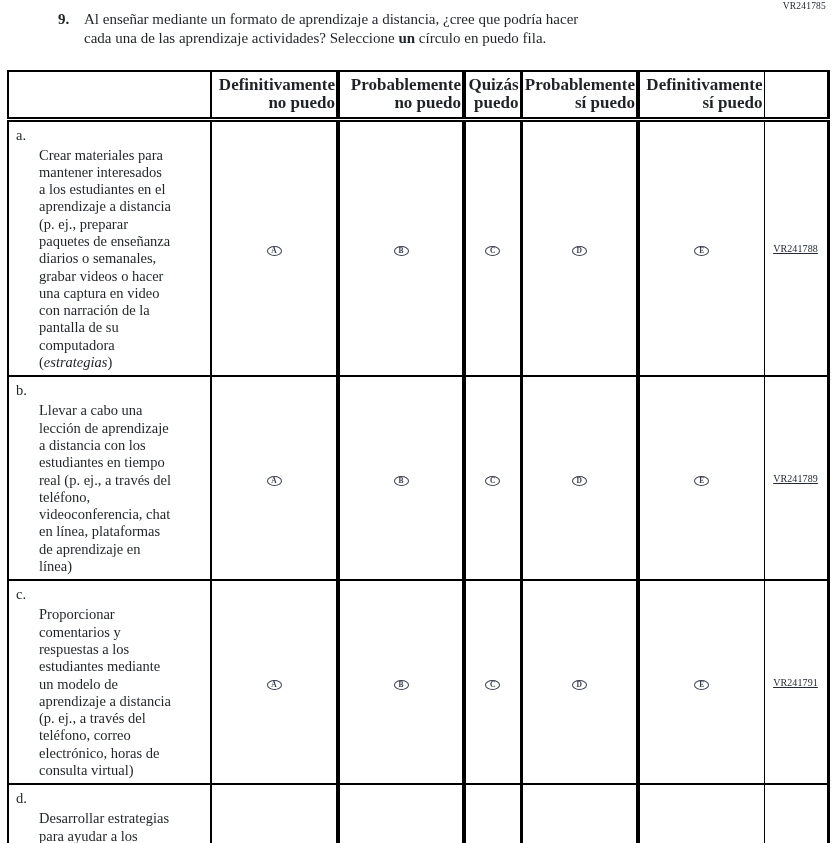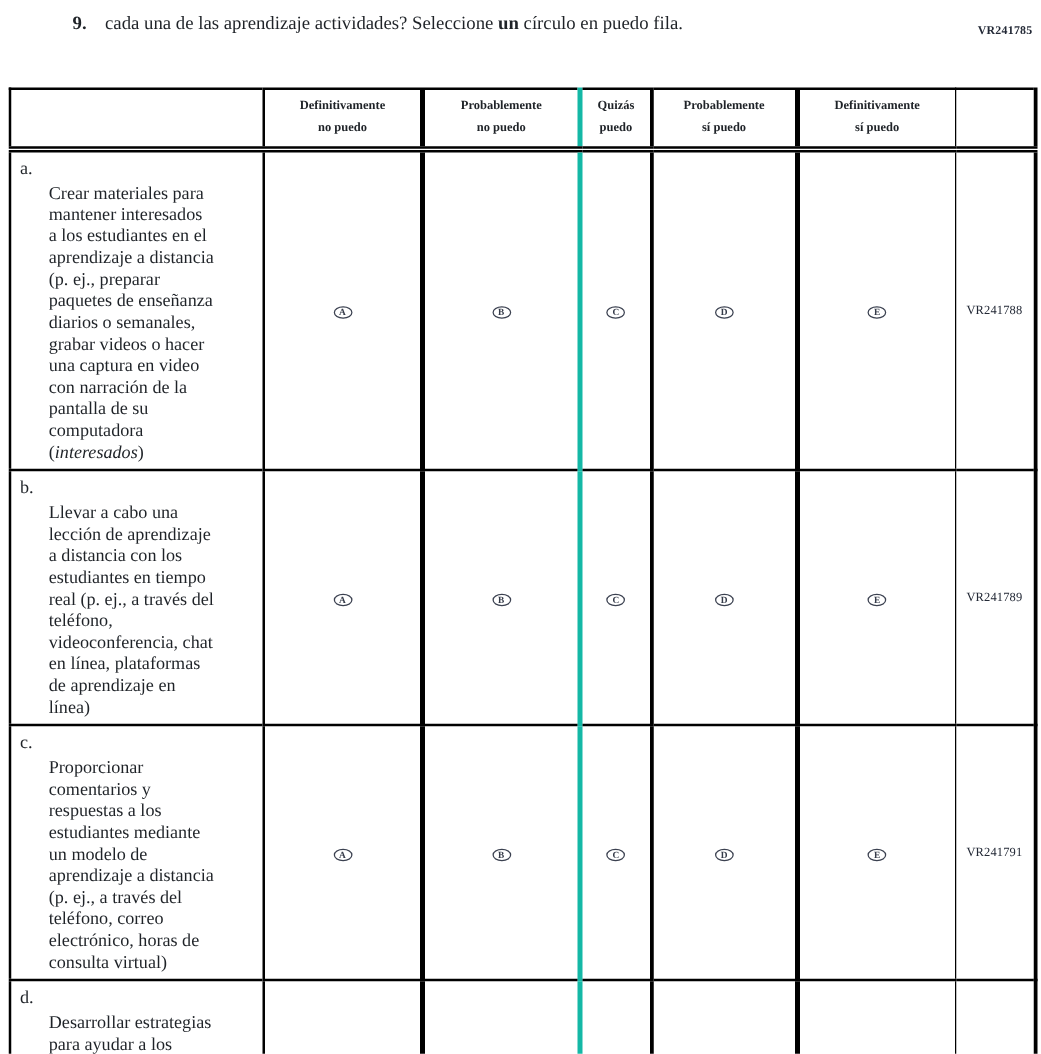--- a/index.html
+++ b/index.html
@@ -2,49 +2,49 @@
 <html><head>
 <meta charset="utf-8">
 <style>
   html,body{margin:0;padding:0;background:#fff;}
   body{
     width:833px;height:843px;position:relative;
     font-family:"Liberation Serif","DejaVu Serif",serif;
     color:#1f2328;-webkit-font-smoothing:antialiased;
   }
   .top-code{
-    position:absolute;top:20px;right:7px;
-    font-size:9.5px;color:#232936;letter-spacing:0.2px;font-weight:bold;
+    position:absolute;top:1px;right:7px;
+    font-size:9.5px;color:#232936;letter-spacing:0.2px;
   }
   .qwrap{
     position:absolute;top:10px;left:58px;width:700px;
     display:flex;font-size:15px;line-height:19px;
   }
   .qnum{font-weight:bold;width:26px;flex:0 0 26px;}
   .qtext{flex:1;}
   .qline{display:block;}
   .bold{font-weight:bold;margin-top:28px;}
   table.survey{
     position:absolute;top:70px;left:7px;
     border-collapse:collapse;table-layout:fixed;width:820px;
     border:2px solid #000;border-right-width:3px;
   }
   th,td{padding:0;vertical-align:middle;}
   th{
-    font-size:10px;line-height:18px;font-weight:bold;
-    text-align:center;white-space:pre-line;
+    font-size:17px;line-height:18px;font-weight:bold;
+    text-align:right;white-space:pre-line;
     border-bottom:5px double #000;padding:4px 1px;
   }
   tbody td{border-top:2px solid #000;}
   .bc2{border-left:2px solid #000;}
   .bc3{border-left:4px solid #000;}
-  .bc4{border-left:4px solid #14b8a6;margin-top:24px;}
+  .bc4{border-left:4px solid #000000;margin-top:24px;}
   .bc5{border-left:3px solid #000;}
   .bc6{border-left:4px solid #000;}
-  .bc7{border-left:1px solid #000;}
+  .bc7{border-left:1px solid #000;text-decoration:underline;}
   td.cell-label{vertical-align:top;}
   .rowlabel{display:flex;padding:5px 3px 4px 7px;font-size:14.5px;line-height:17.3px;}
   .rletter{flex:0 0 23px;width:23px;}
   .rtext{flex:1;white-space:pre-line;margin-top:20px;}
   .iline{display:block;}
   .it{font-style:italic;}
   td.cell-opt{text-align:center;}
   .bubble{
     display:inline-flex;align-items:center;justify-content:center;
     width:15px;height:10px;border:1px solid #3b4150;border-radius:50%;
@@ -56,20 +56,21 @@
   }
 </style>
 </head>
 <body>
 
 <div class="top-code">VR241785</div>
 
 <div class="qwrap">
   <span class="qnum">9.</span>
   <span class="qtext">
+    <span class="qline">Al enseñar mediante un formato de aprendizaje a distancia, ¿cree que podría hacer</span>
     <span class="qline"><span>cada una de las aprendizaje actividades? Seleccione </span><span class="bold">un</span><span> círculo en puedo fila.</span></span>
   </span>
 </div>
 
 <table class="survey">
   <colgroup>
     <col style="width:203px">
       <col style="width:127px">
       <col style="width:126px">
       <col style="width:57px">
@@ -102,21 +103,21 @@
 mantener interesados
 a los estudiantes en el
 aprendizaje a distancia
 (p. ej., preparar
 paquetes de enseñanza
 diarios o semanales,
 grabar videos o hacer
 una captura en video
 con narración de la
 pantalla de su
-computadora</span><span class="iline"><span>(</span><span class="it">interesados</span><span>)</span></span></span>
+computadora</span><span class="iline"><span>(</span><span class="it">estrategias</span><span>)</span></span></span>
         </div>
       </td>
       <td class="cell-opt bc2"><span class="bubble">A</span></td>
       <td class="cell-opt bc3"><span class="bubble">B</span></td>
       <td class="cell-opt bc4"><span class="bubble">C</span></td>
       <td class="cell-opt bc5"><span class="bubble">D</span></td>
       <td class="cell-opt bc6"><span class="bubble">E</span></td>
       <td class="cell-code bc7">VR241788</td>
     </tr>
     <tr style="height:178px">

